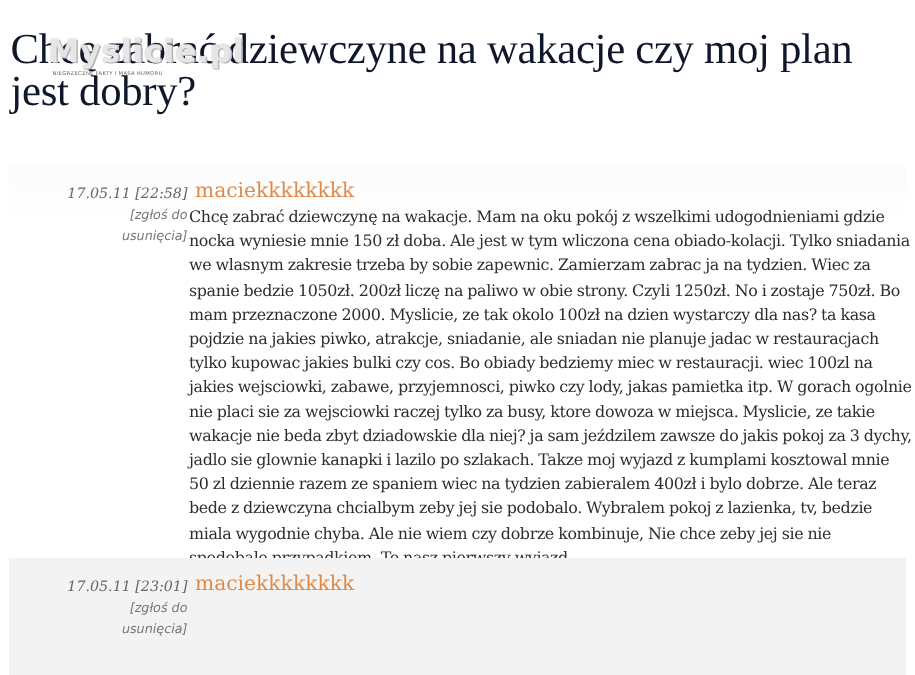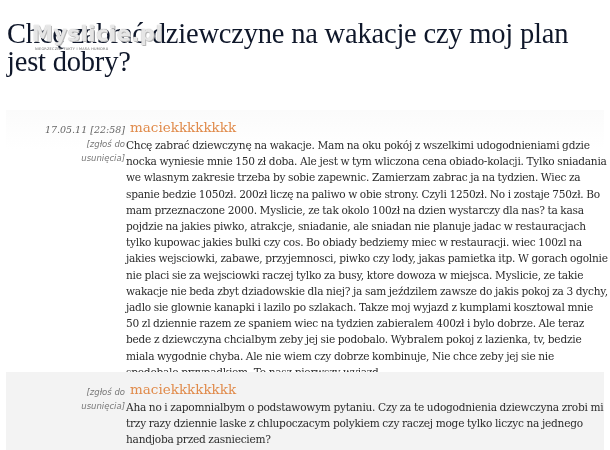--- a/index.html
+++ b/index.html
@@ -131,17 +131,17 @@
   <div class="post-meta">
     <span class="date">17.05.11 [22:58]</span>
     <span class="report">[zgłoś do usunięcia]</span>
   </div>
   <div class="post-author">maciekkkkkkkk</div>
   <p class="post-body">Chcę zabrać dziewczynę na wakacje. Mam na oku pokój z wszelkimi udogodnieniami gdzie nocka wyniesie mnie 150 zł doba. Ale jest w tym wliczona cena obiado-kolacji. Tylko sniadania we wlasnym zakresie trzeba by sobie zapewnic. Zamierzam zabrac ja na tydzien. Wiec za spanie bedzie 1050zł. 200zł liczę na paliwo w obie strony. Czyli 1250zł. No i zostaje 750zł. Bo mam przeznaczone 2000. Myslicie, ze tak okolo 100zł na dzien wystarczy dla nas? ta kasa pojdzie na jakies piwko, atrakcje, sniadanie, ale sniadan nie planuje jadac w restauracjach tylko kupowac jakies bulki czy cos. Bo obiady bedziemy miec w restauracji. wiec 100zl na jakies wejsciowki, zabawe, przyjemnosci, piwko czy lody, jakas pamietka itp. W gorach ogolnie nie placi sie za wejsciowki raczej tylko za busy, ktore dowoza w miejsca. Myslicie, ze takie wakacje nie beda zbyt dziadowskie dla niej? ja sam jeździlem zawsze do jakis pokoj za 3 dychy, jadlo sie glownie kanapki i lazilo po szlakach. Takze moj wyjazd z kumplami kosztowal mnie 50 zl dziennie razem ze spaniem wiec na tydzien zabieralem 400zł i bylo dobrze. Ale teraz bede z dziewczyna chcialbym zeby jej sie podobalo. Wybralem pokoj z lazienka, tv, bedzie miala wygodnie chyba. Ale nie wiem czy dobrze kombinuje, Nie chce zeby jej sie nie spodobalo przypadkiem. To nasz pierwszy wyjazd.</p>
 </div>
 
 <div class="post post-2">
   <div class="post-meta">
+    <span class="date">17.05.11 [23:01]</span>
     <span class="report">[zgłoś do usunięcia]</span>
   </div>
   <div class="post-author">maciekkkkkkkk</div>
-  <p class="post-body">Aha no i zapomnialbym o podstawowym pytaniu. Czy za te udogodnienia dziewczyna zrobi mi trzy razy dziennie laske z chlupoczacym polykiem czy raczej moge tylko liczyc na jednego handjoba przed zasnieciem?</p>
 </div>
 
 </body></html>

